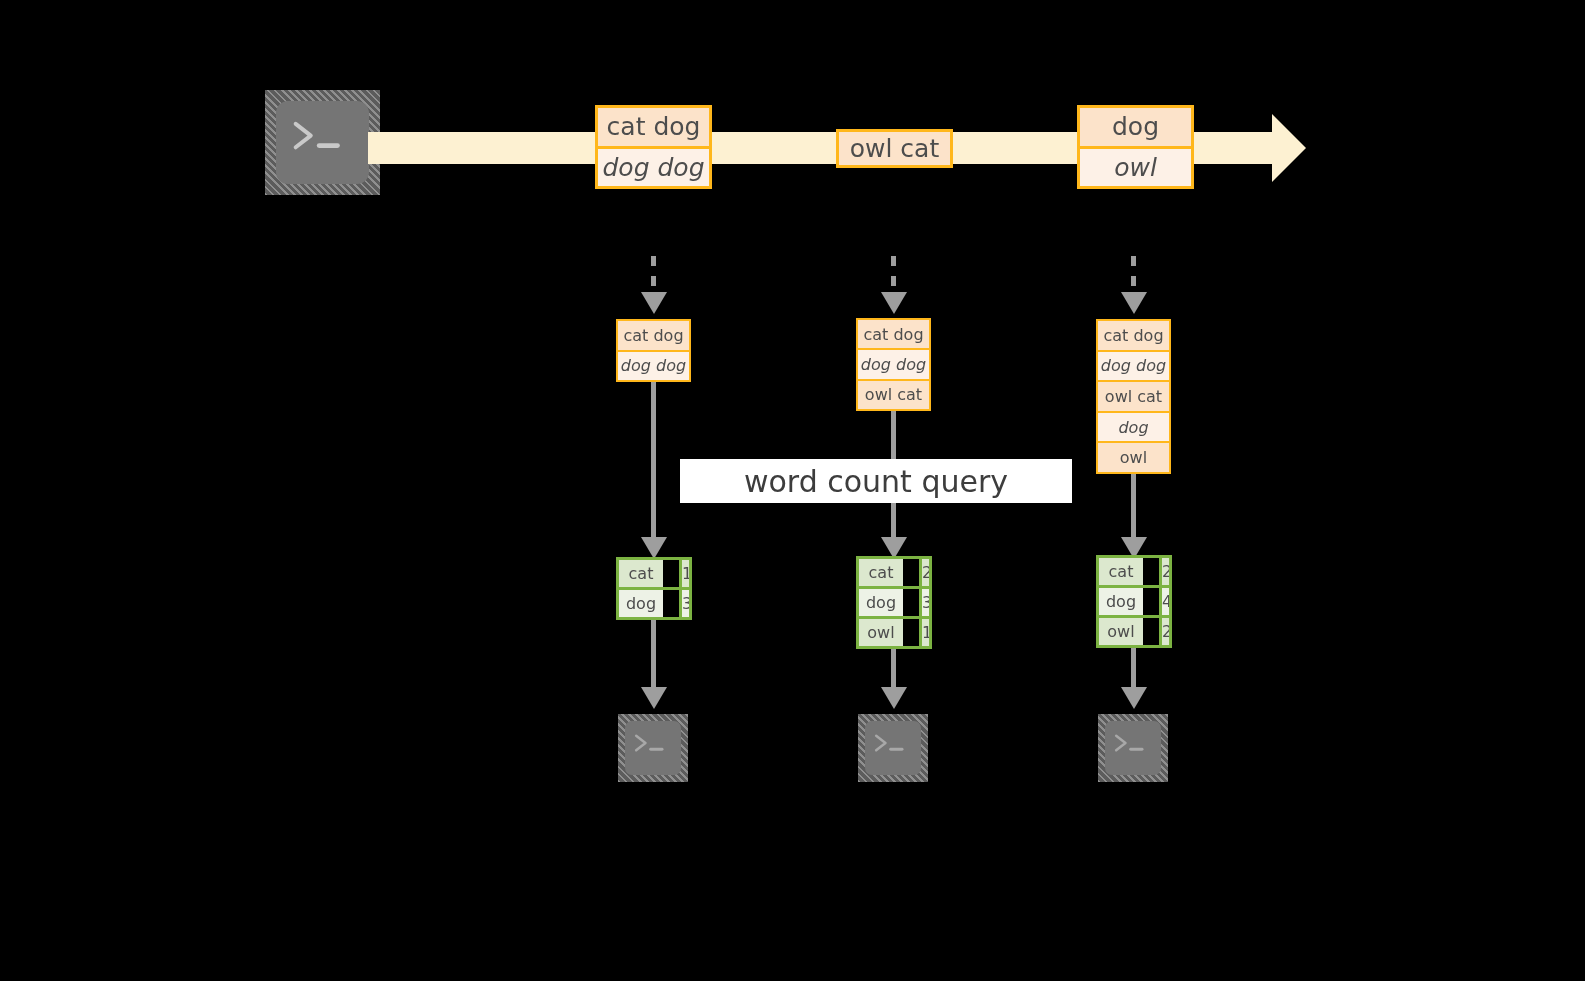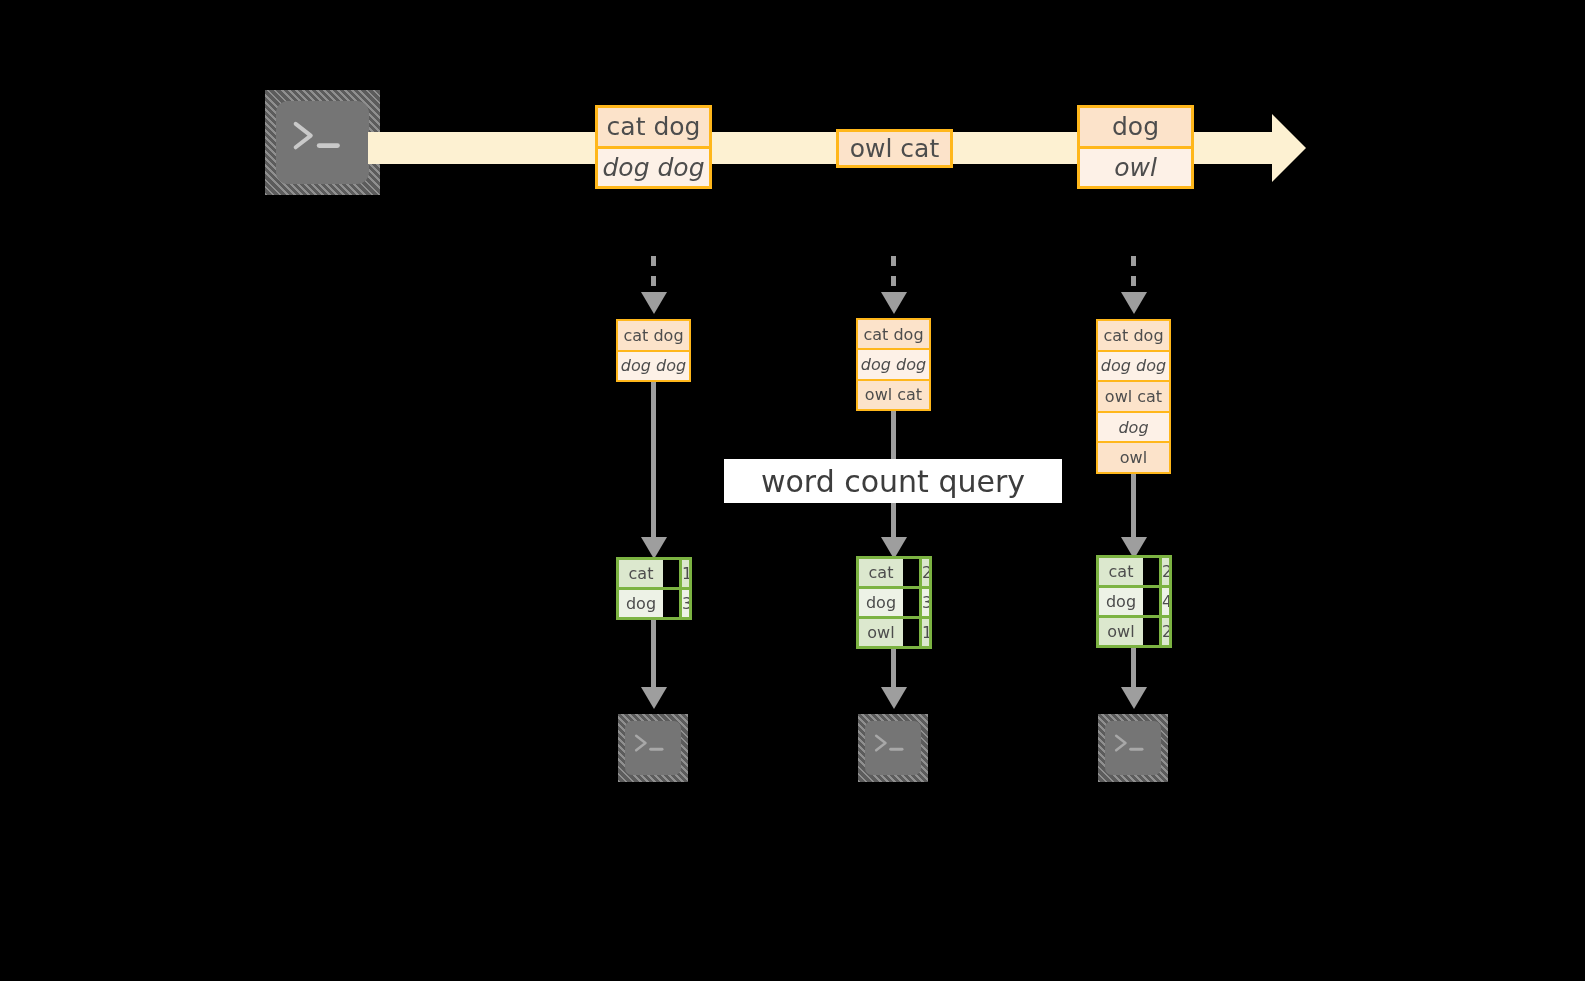--- a/index.html
+++ b/index.html
@@ -196,21 +196,21 @@
 
   <div class="vline" style="left:651px; top:382px; height:157px;"></div>
   <div class="vhead" style="left:641px; top:537px;"></div>
 
   <div class="vline" style="left:891px; top:411px; height:128px;"></div>
   <div class="vhead" style="left:881px; top:537px;"></div>
 
   <div class="vline" style="left:1131px; top:474px; height:65px;"></div>
   <div class="vhead" style="left:1121px; top:537px;"></div>
 
-  <div class="banner" style="left:724px; top:459px; width:338px; height:44px;">
+  <div class="banner" style="left:680px; top:459px; width:392px; height:44px;">
     <span>word count query</span>
   </div>
 
   <div class="gbox" style="left:616px; top:557px; width:76px; height:63px;">
     <div class="grow dark">
       <div class="gcell key">cat</div>
       <div class="gcell val">1</div>
     </div>
     <div class="grow light">
       <div class="gcell key">dog</div>

